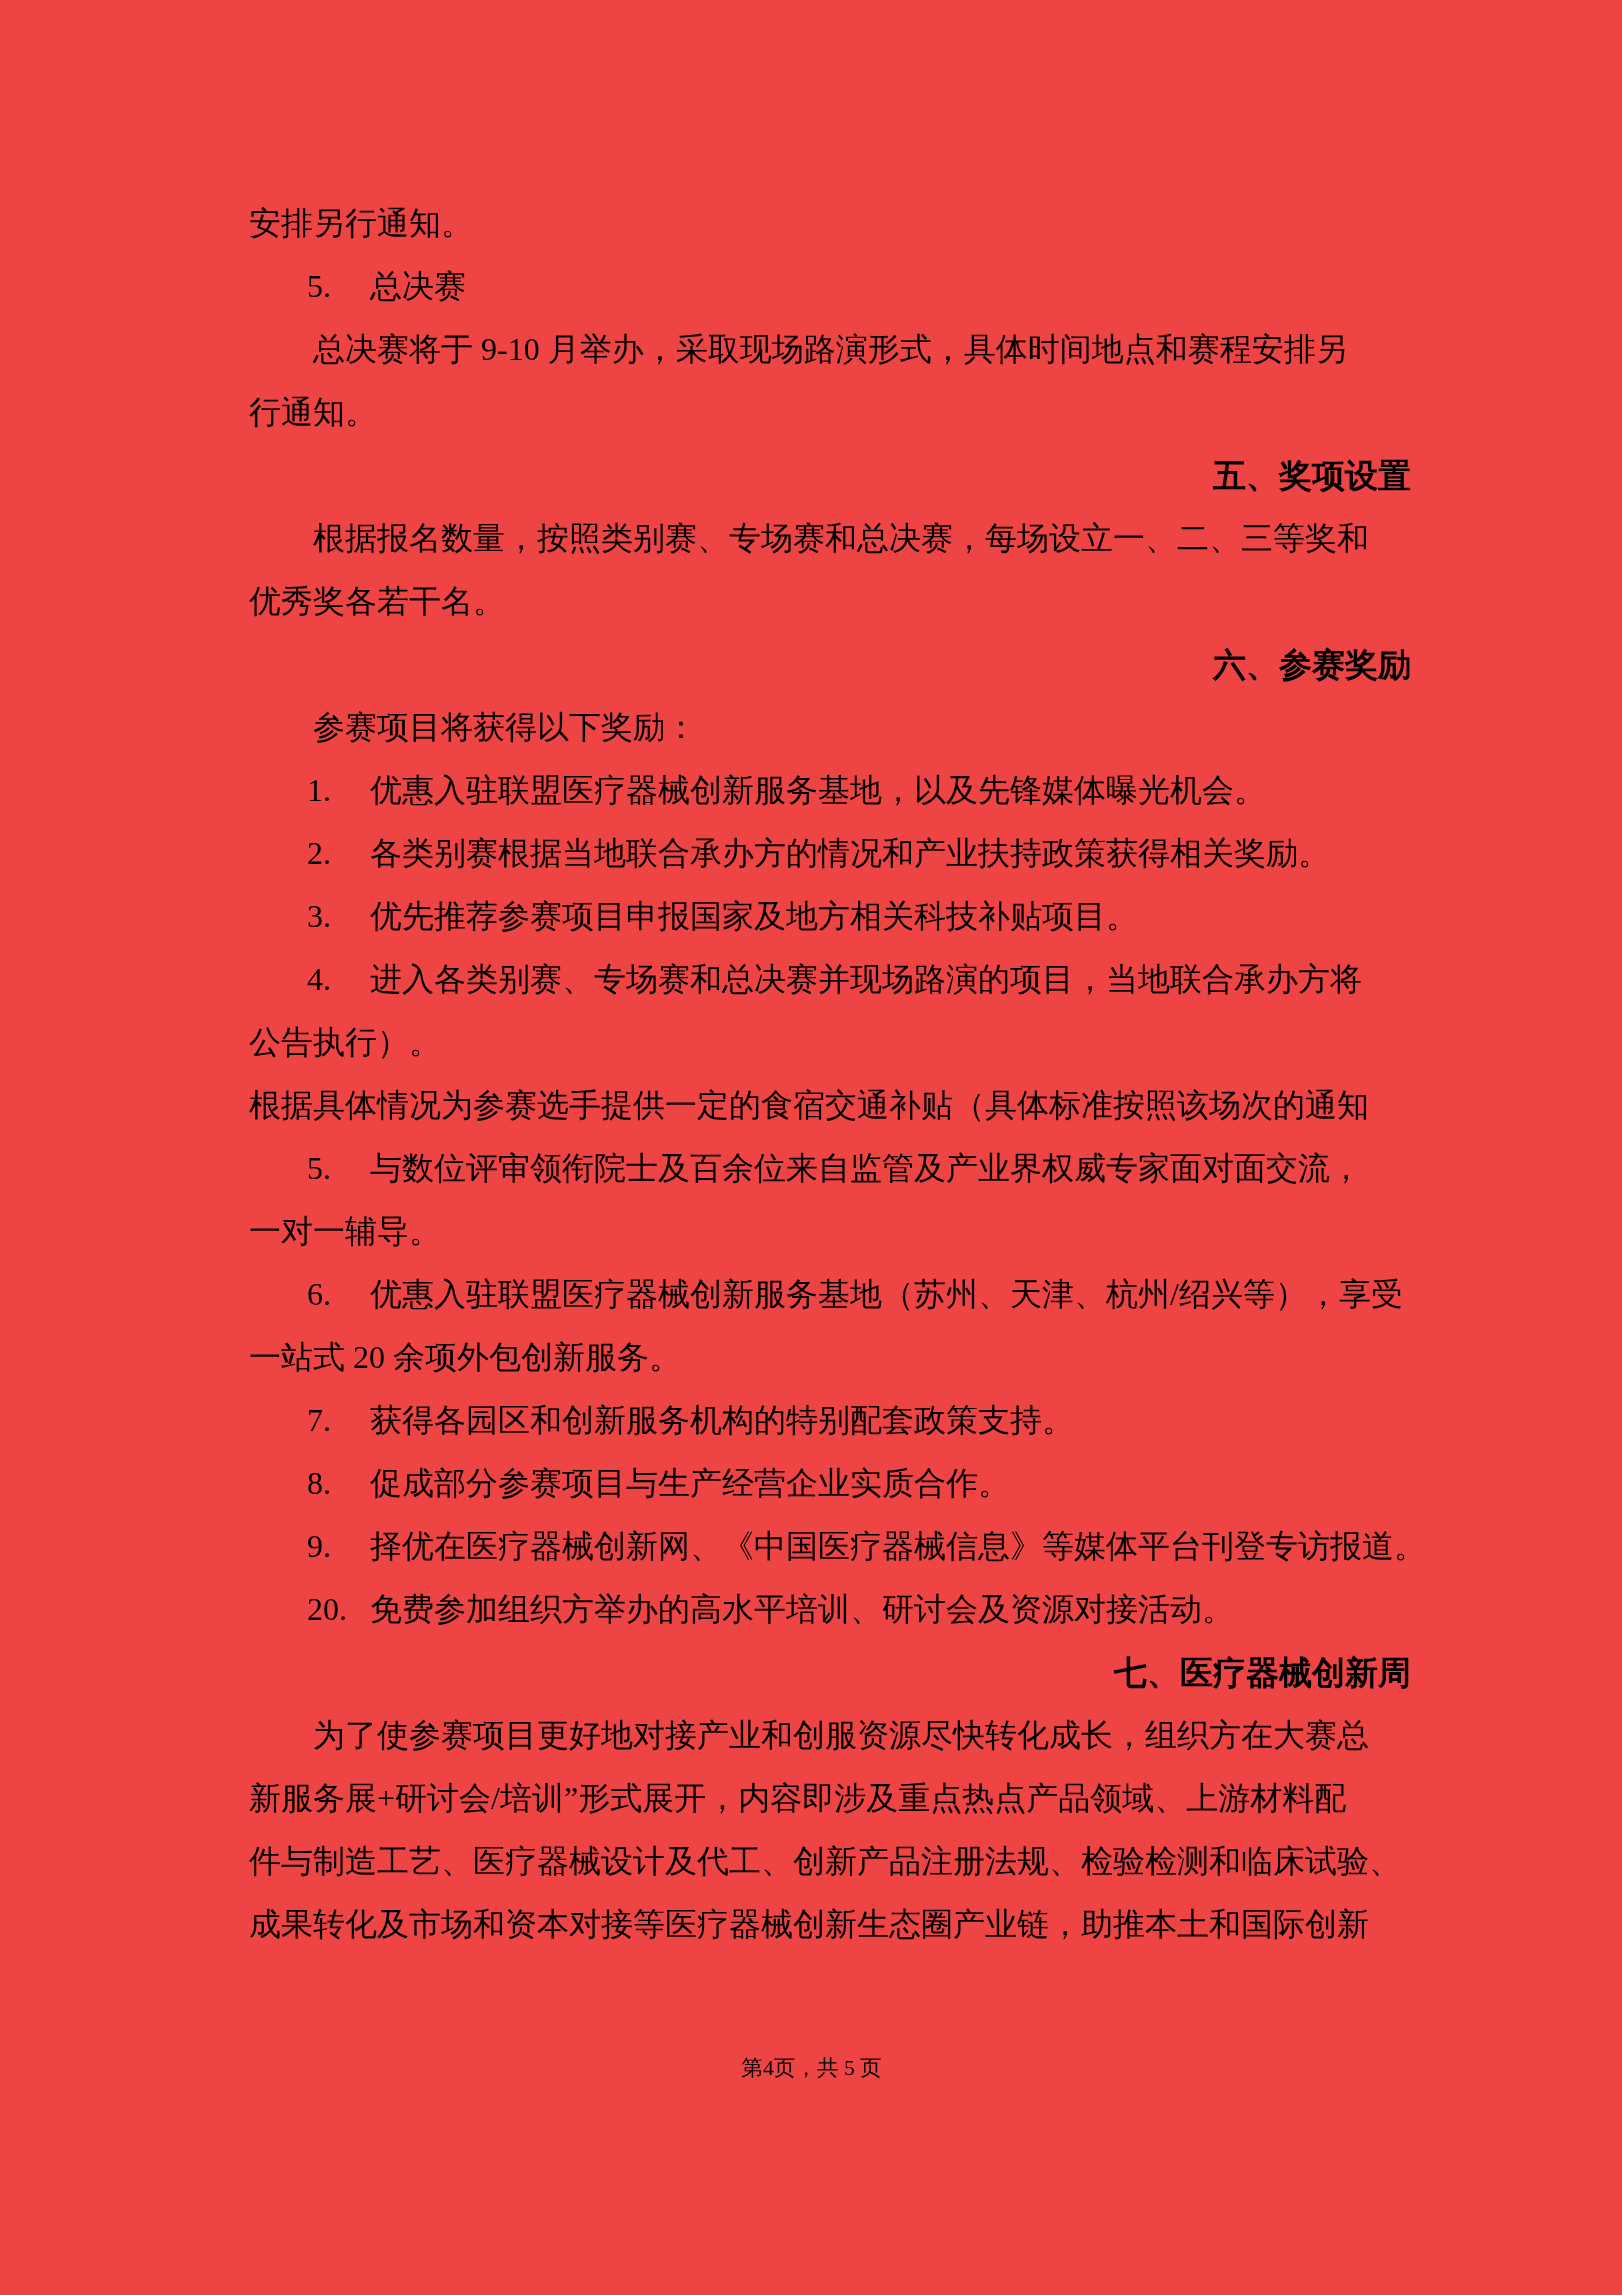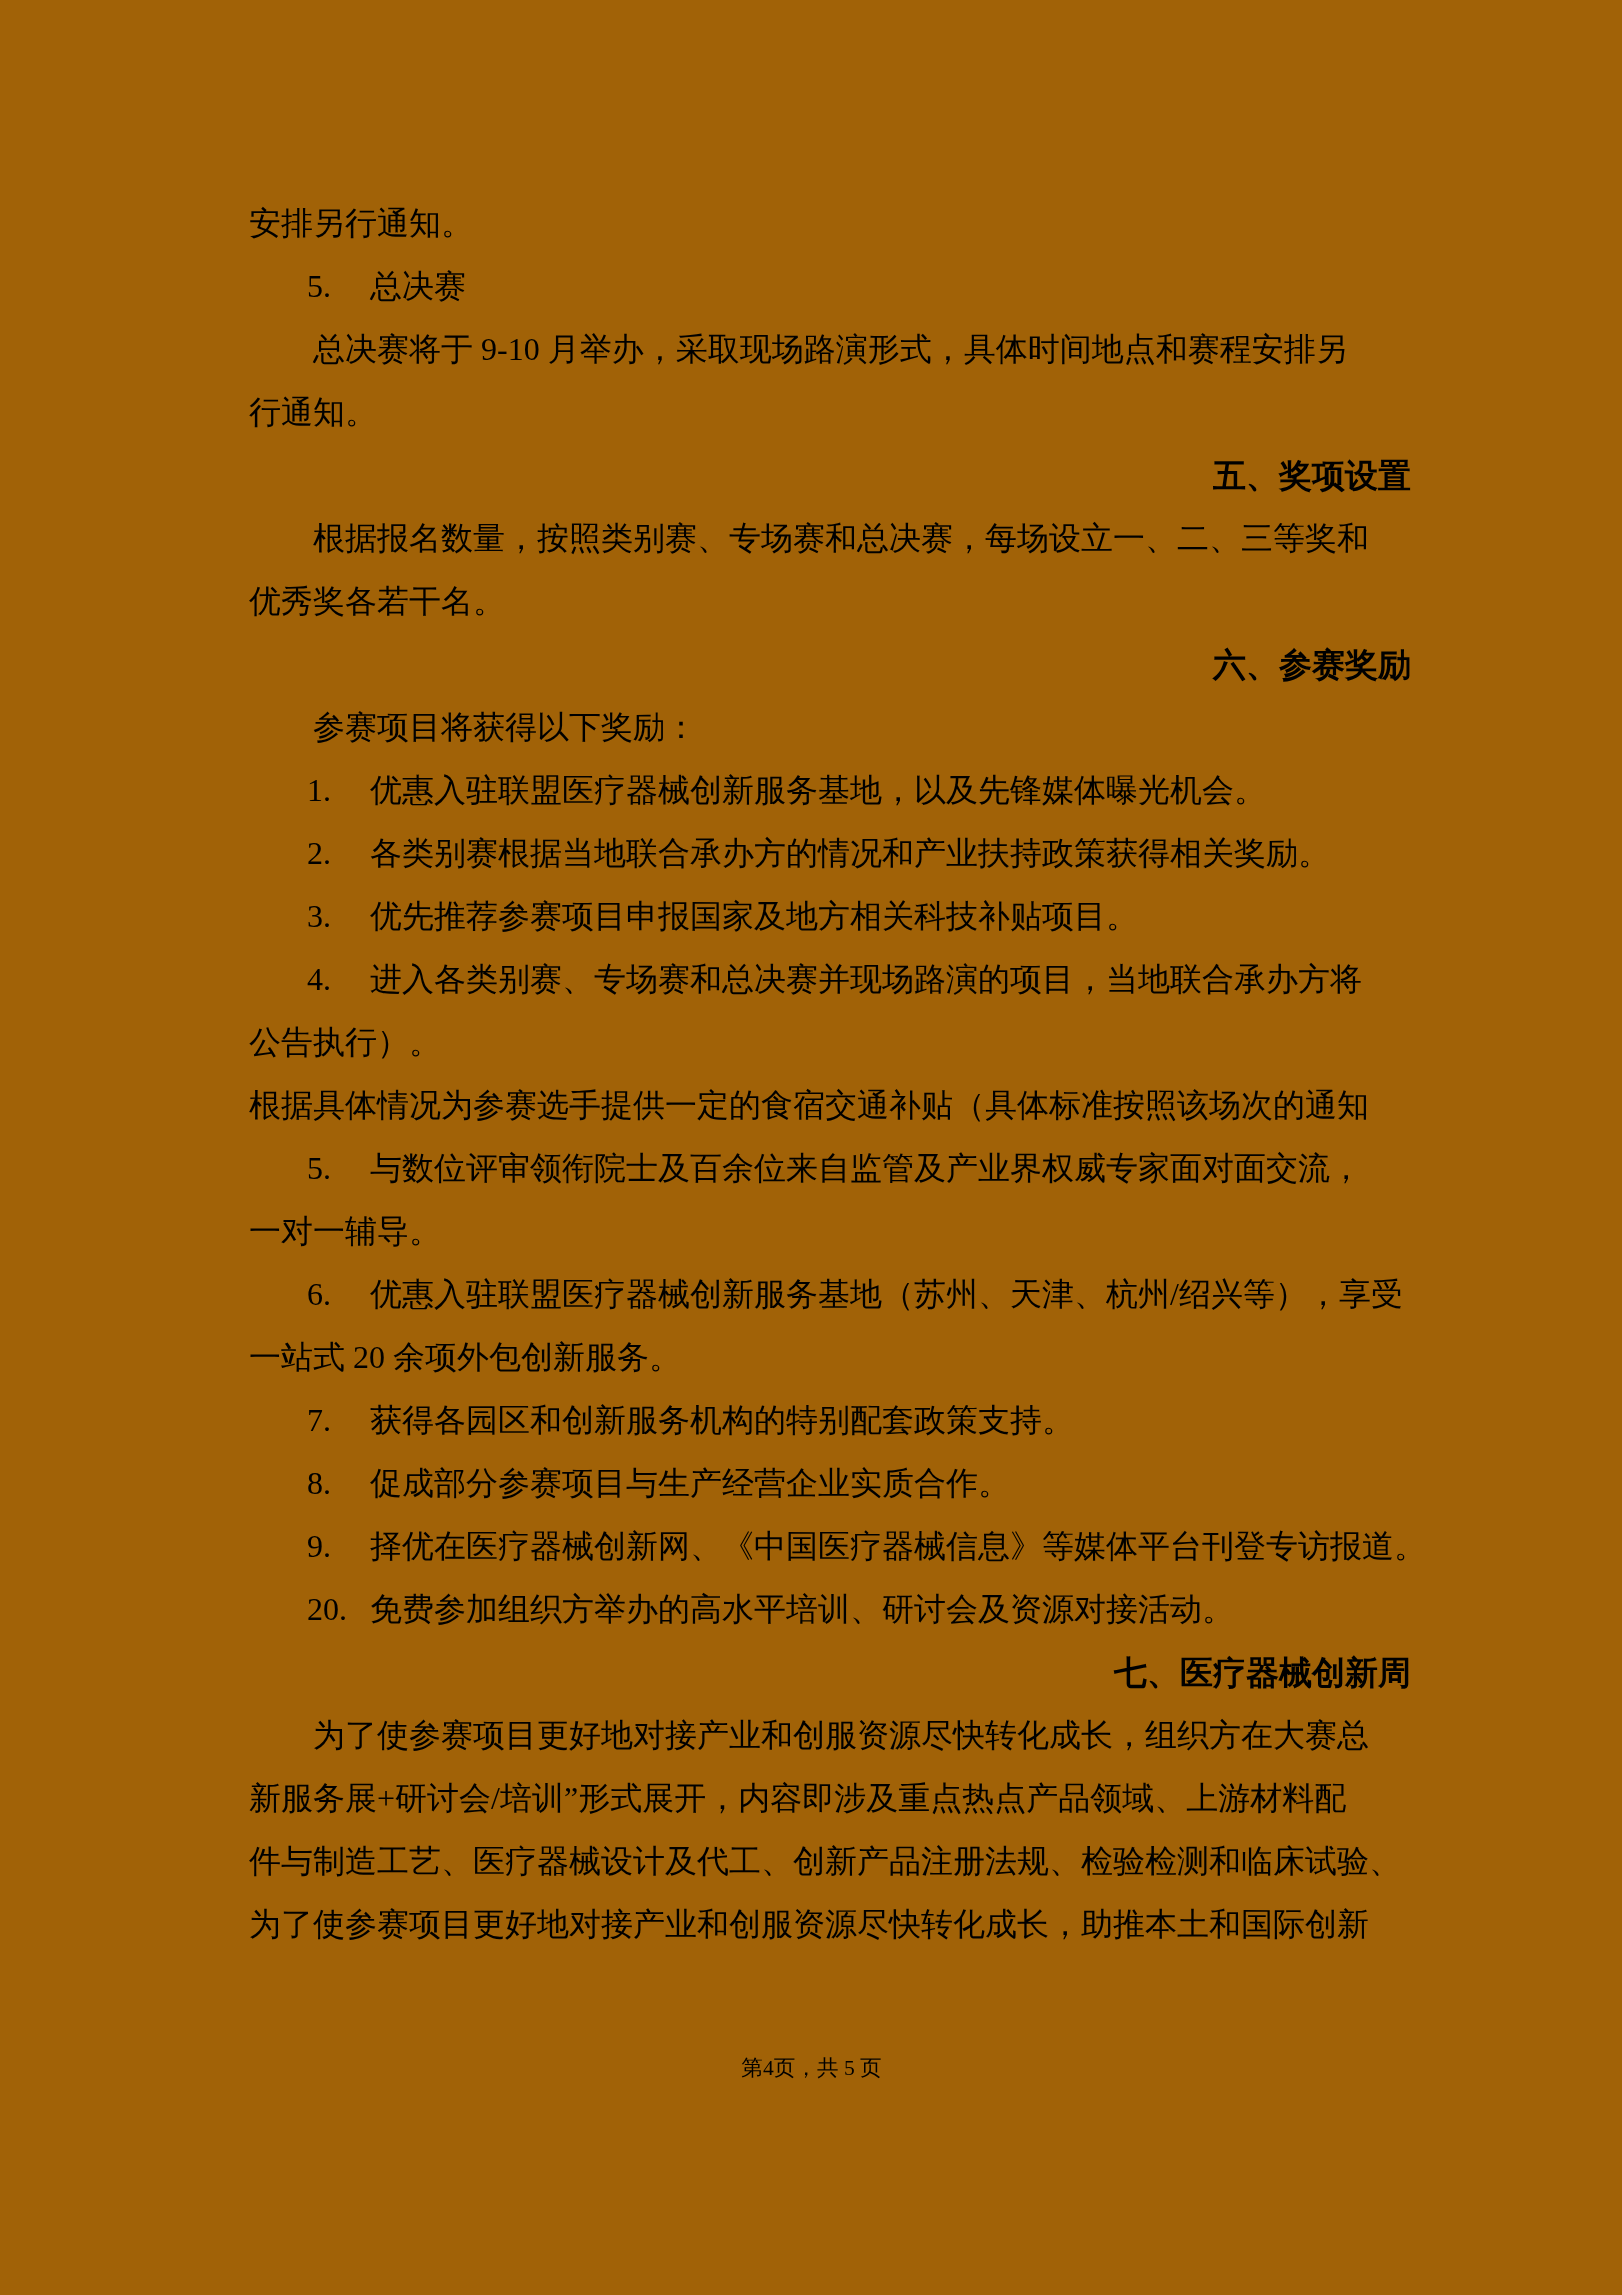--- a/index.html
+++ b/index.html
@@ -4,21 +4,21 @@
 <style>
   html, body {
     margin: 0;
     padding: 0;
     background: #ffffff;
   }
   .page {
     position: relative;
     width: 1623px;
     height: 2295px;
-    background: #a16207;
+    background: #ef4444;
     color: #000000;
     font-family: "Liberation Serif", "DejaVu Serif", serif;
     overflow: hidden;
   }
   .content {
     position: absolute;
     left: 249px;
     top: 192px;
     width: 1162px;
   }
@@ -99,19 +99,19 @@
 
     <div class="line item"><span class="num">9.</span><span>择优在医疗器械创新网、《中国医疗器械信息》等媒体平台刊登专访报道。</span></div>
 
     <div class="line item"><span class="num">20.</span><span>免费参加组织方举办的高水平培训、研讨会及资源对接活动。</span></div>
 
     <div class="line heading">七、医疗器械创新周</div>
 
     <div class="line first">为了使参赛项目更好地对接产业和创服资源尽快转化成长，组织方在大赛总</div>
     <div class="line">新服务展+研讨会/培训”形式展开，内容即涉及重点热点产品领域、上游材料配</div>
     <div class="line">件与制造工艺、医疗器械设计及代工、创新产品注册法规、检验检测和临床试验、</div>
-    <div class="line">为了使参赛项目更好地对接产业和创服资源尽快转化成长，助推本土和国际创新</div>
+    <div class="line">成果转化及市场和资本对接等医疗器械创新生态圈产业链，助推本土和国际创新</div>
 
   </div>
 
   <div class="footer">第4页，共 5 页</div>
 </div>
 
 
 </body></html>

